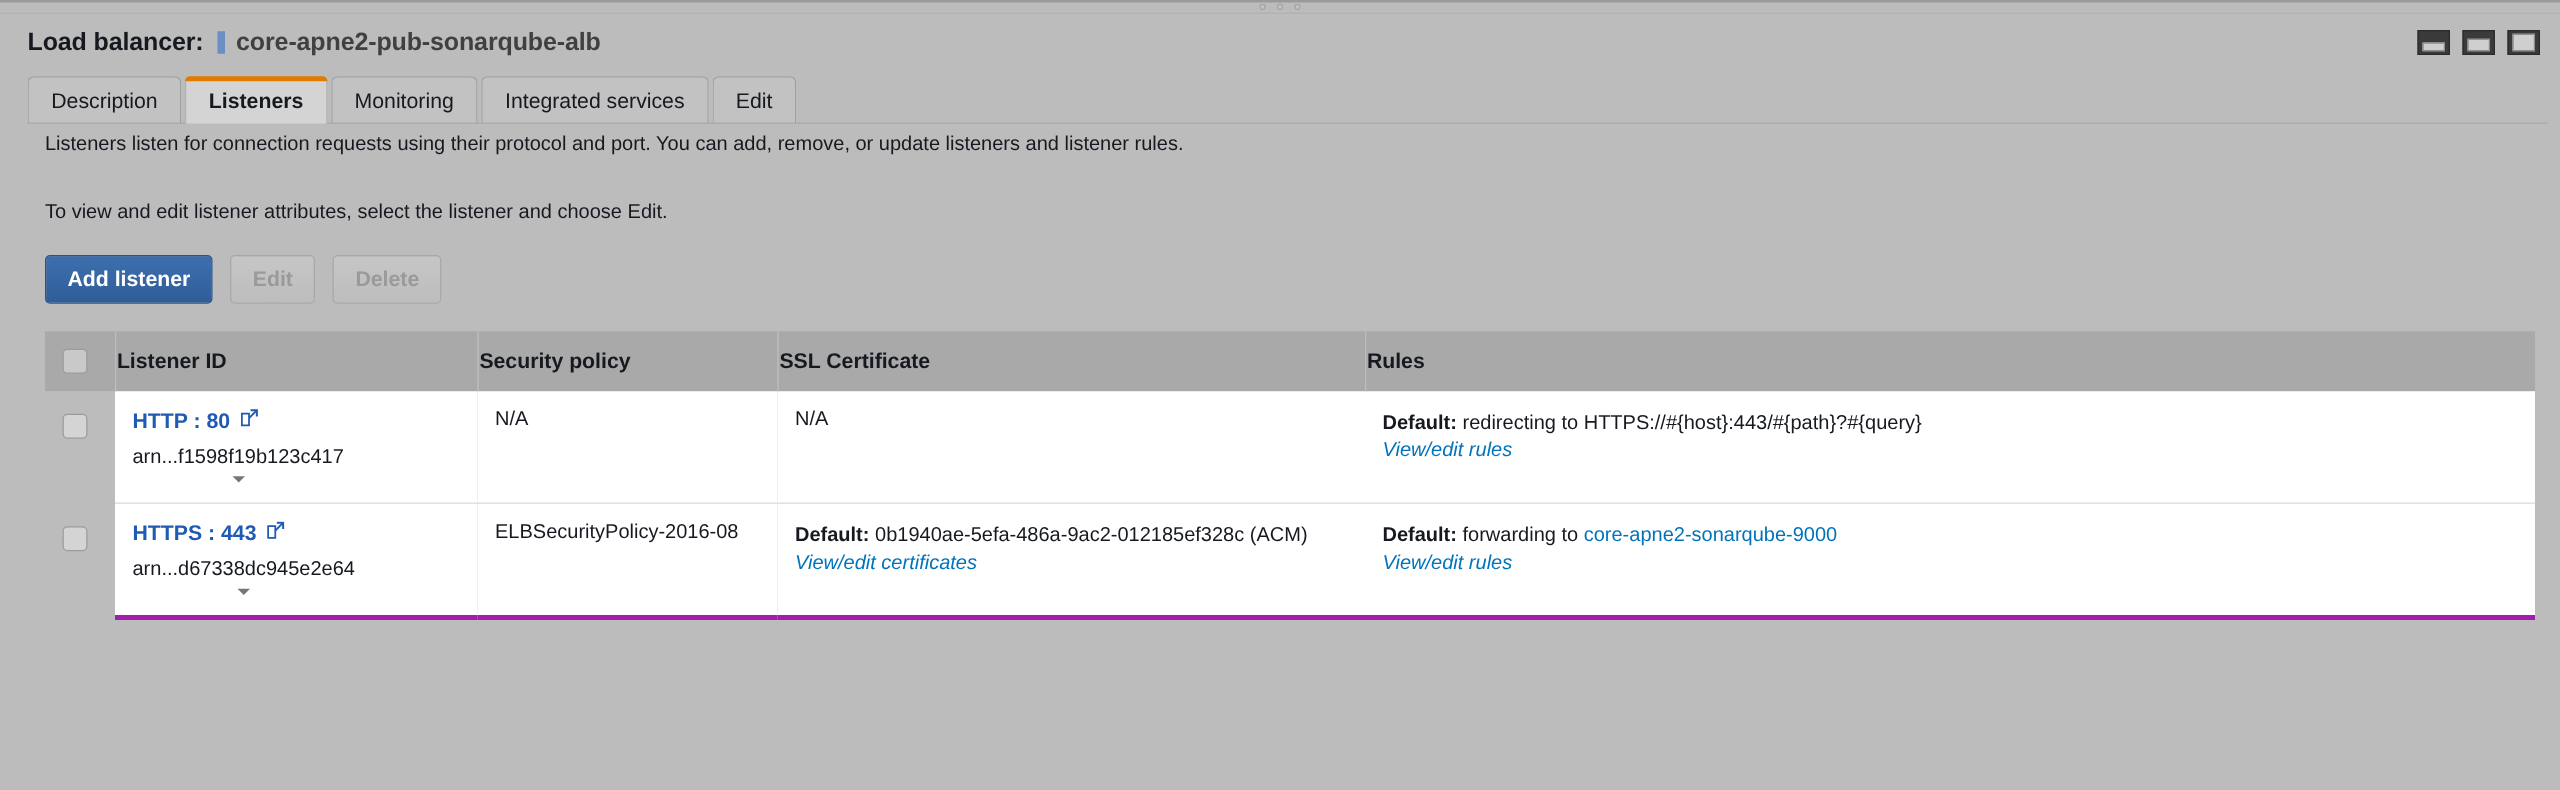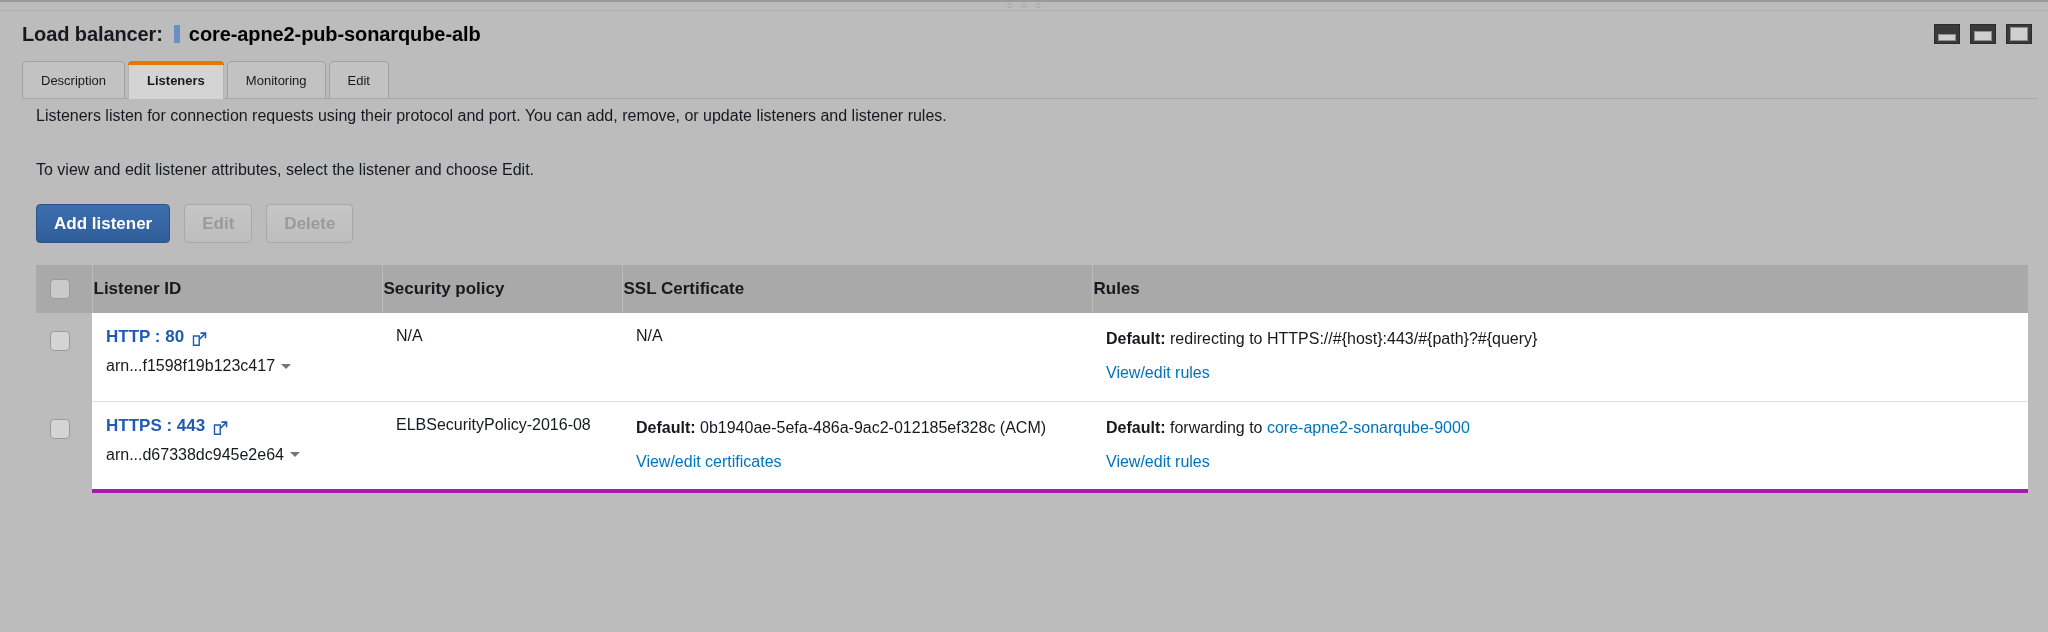--- a/index.html
+++ b/index.html
@@ -64,21 +64,21 @@
     display: inline-block;
     width: 6px;
     height: 18px;
     background: #6b8fc4;
     margin: 0 9px 0 11px;
     vertical-align: -3px;
   }
   .lb-name {
     font-size: 20px;
     font-weight: bold;
-    color: #000000;
+    color: #404040;
     letter-spacing: -0.1px;
   }
 
   .win-controls {
     position: absolute;
     right: 16px;
     top: 50%;
     transform: translateY(-50%);
     display: flex;
     gap: 10px;
@@ -114,21 +114,21 @@
     gap: 3px;
     height: 100%;
   }
   .tab {
     position: relative;
     height: 38px;
     padding: 0 18px;
     display: flex;
     align-items: center;
     justify-content: center;
-    font-size: 13px;
+    font-size: 17px;
     color: #16191f;
     background: #c2c2c2;
     border: 1px solid #a0a0a0;
     border-bottom: none;
     border-radius: 5px 5px 0 0;
     cursor: pointer;
     white-space: nowrap;
   }
   .tab.active {
     background: #d4d4d4;
@@ -256,47 +256,48 @@
     color: #0073bb;
     text-decoration: none;
     cursor: pointer;
   }
 
   .proto {
     font-size: 17px;
     font-weight: bold;
     color: #1f5ab3;
     display: inline-flex;
-    align-items: flex-end;
+    align-items: flex-start;
     gap: 8px;
     cursor: pointer;
   }
   .ext-icon { display: inline-block; width: 15px; height: 15px; }
 
   .arn {
     margin-top: 10px;
     font-size: 16px;
     color: #16191f;
     display: inline-flex;
     align-items: center;
     gap: 6px;
     cursor: pointer;
+    flex-direction: column;
   }
   .caret {
     display: inline-block;
     width: 0; height: 0;
     border-left: 5px solid transparent;
     border-right: 5px solid transparent;
     border-top: 5px solid #767676;
   }
 
   .plain { font-size: 16px; color: #16191f; }
   .strong-label { font-weight: bold; }
   .cell-line { line-height: 1.45; white-space: nowrap; }
-  .cell-line2 { margin-top: 12px; line-height: 1.4; }
+  .cell-line2 { line-height: 1.4; font-style: italic; }
   .nowrap { white-space: nowrap; }
 </style>
 </head>
 <body>
 
 <div class="drag-strip">
   <div class="drag-dots">
     <i></i>
       <i></i>
       <i></i>
@@ -319,20 +320,23 @@
 <div class="tabs-wrap">
   <div class="tabs">
     <div class="tab">
       <span>Description</span>
     </div>
     <div class="tab active">
       <span>Listeners</span>
     </div>
     <div class="tab">
       <span>Monitoring</span>
+    </div>
+    <div class="tab">
+      <span>Integrated services</span>
     </div>
     <div class="tab">
       <span>Edit</span>
     </div>
   </div>
   <div class="tab-underline"></div>
 </div>
 
 <div class="content">
 

